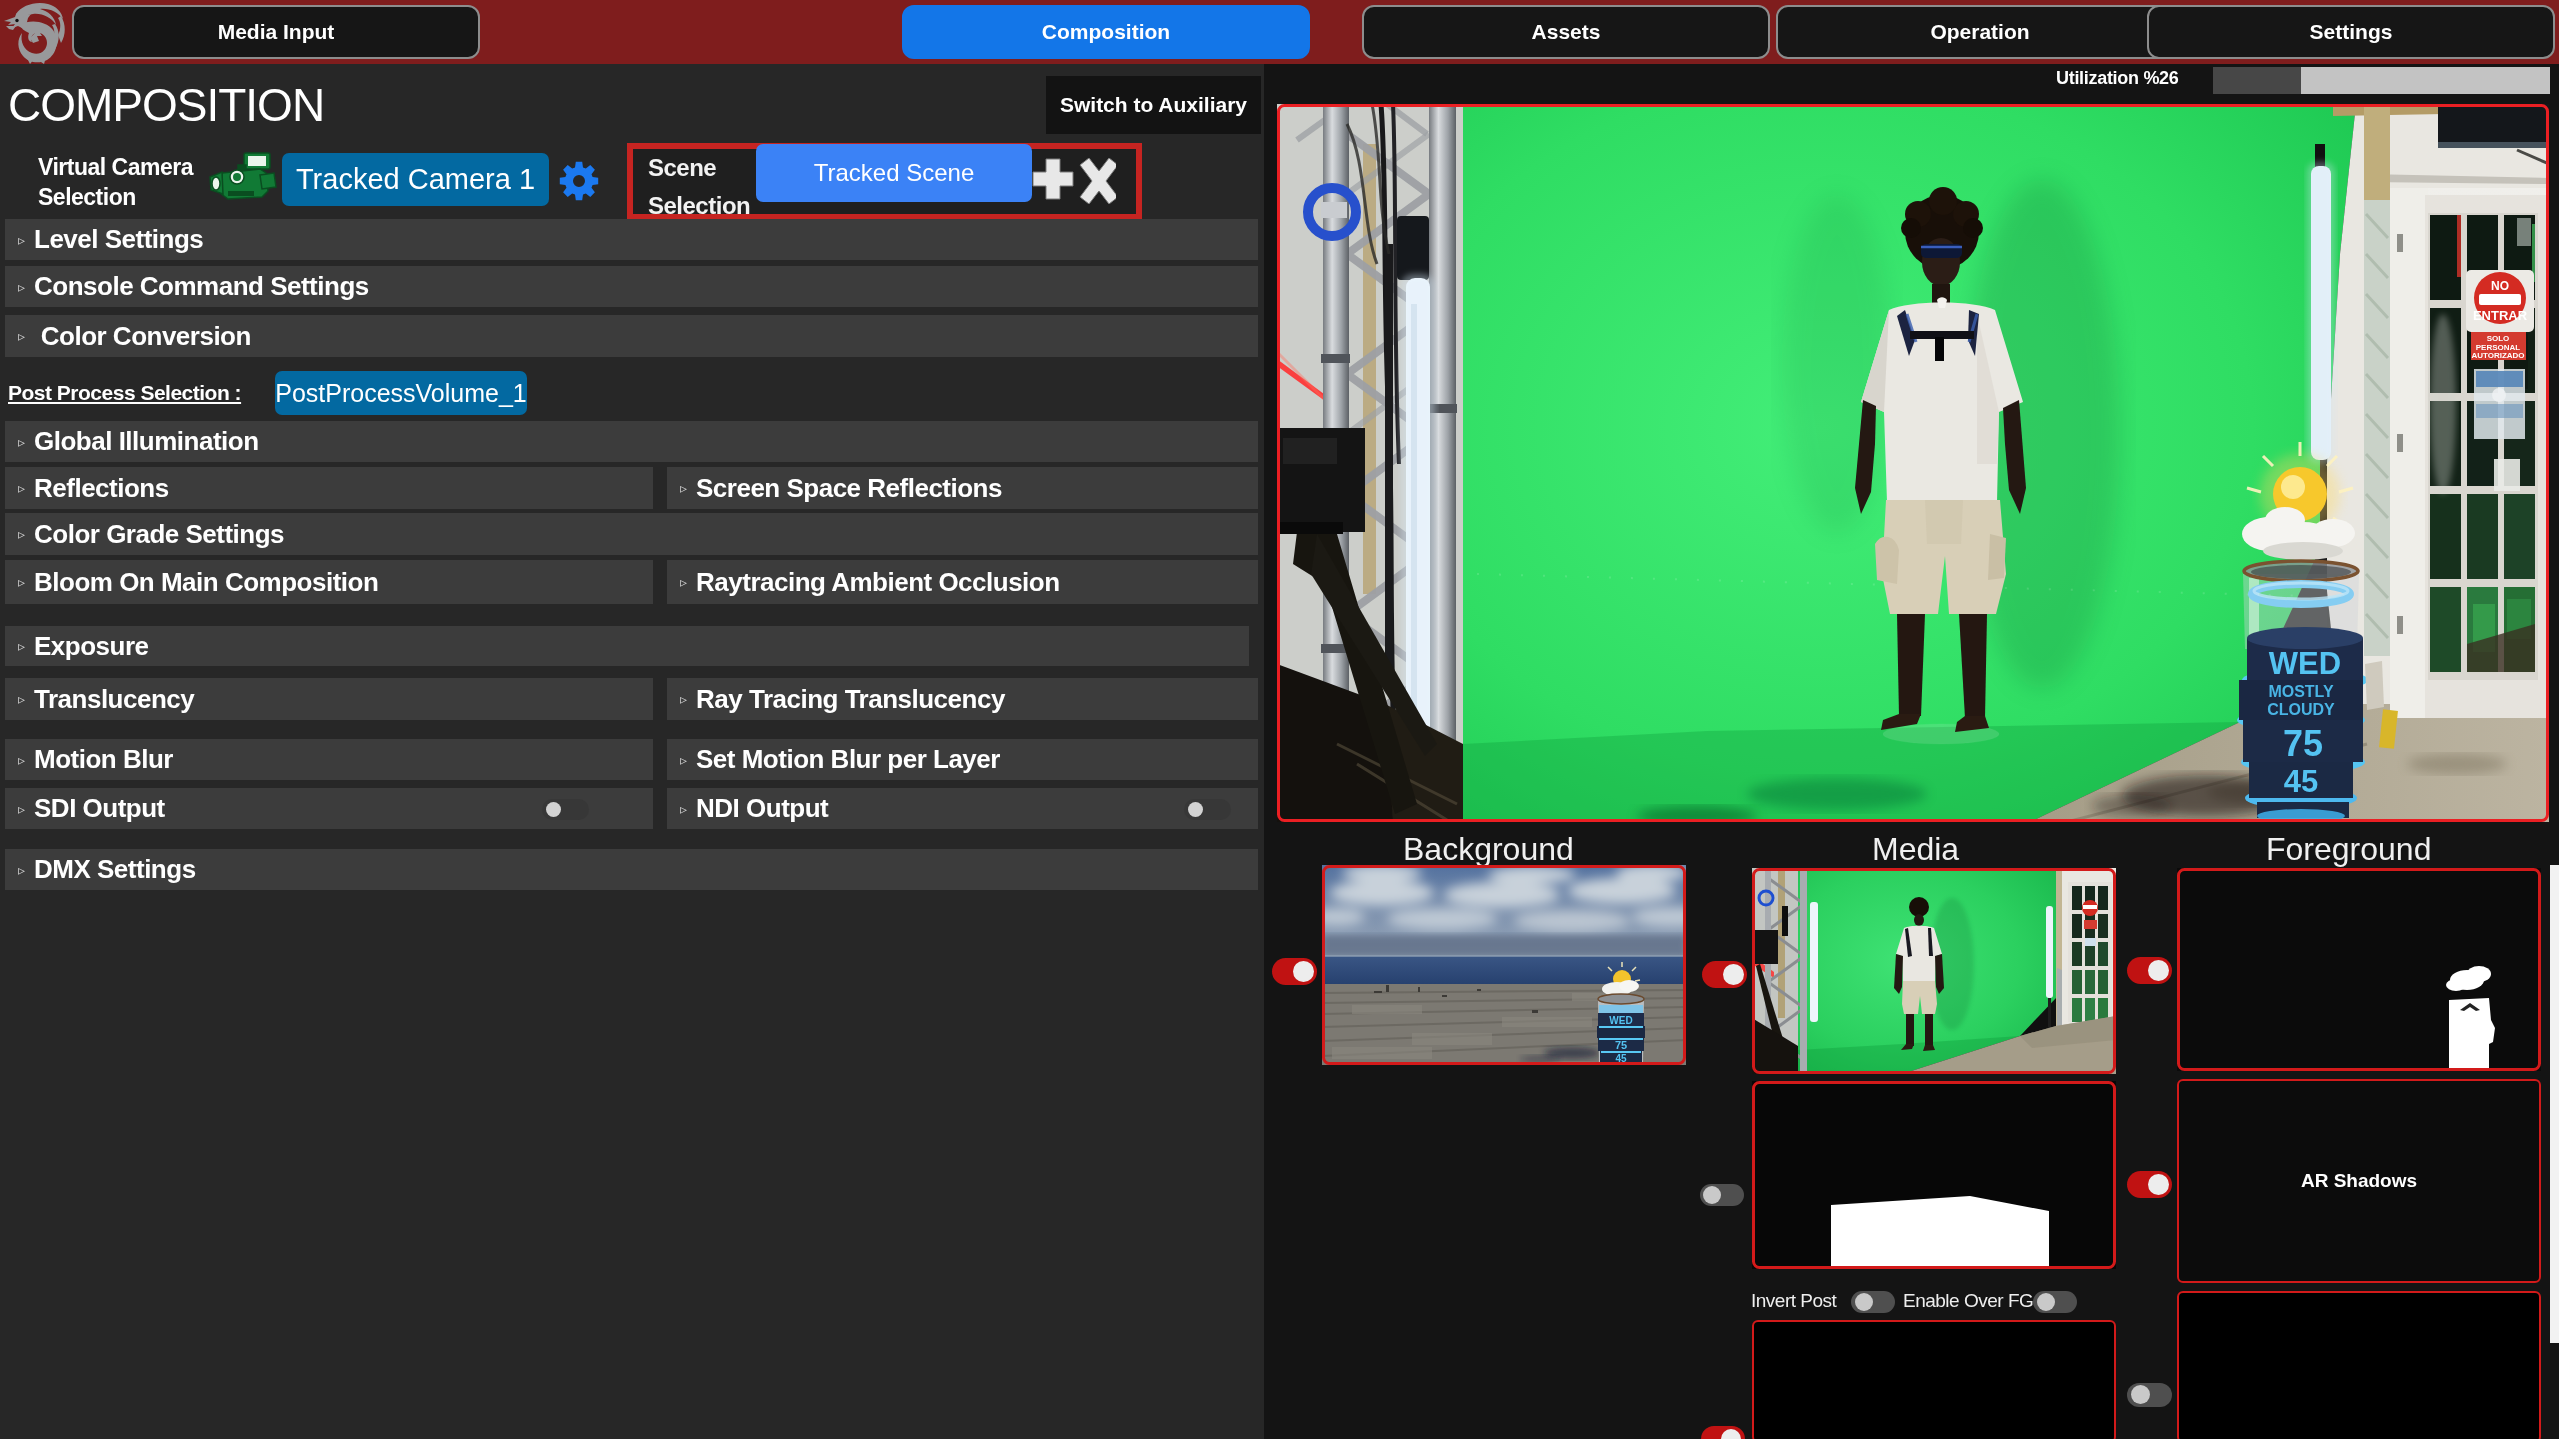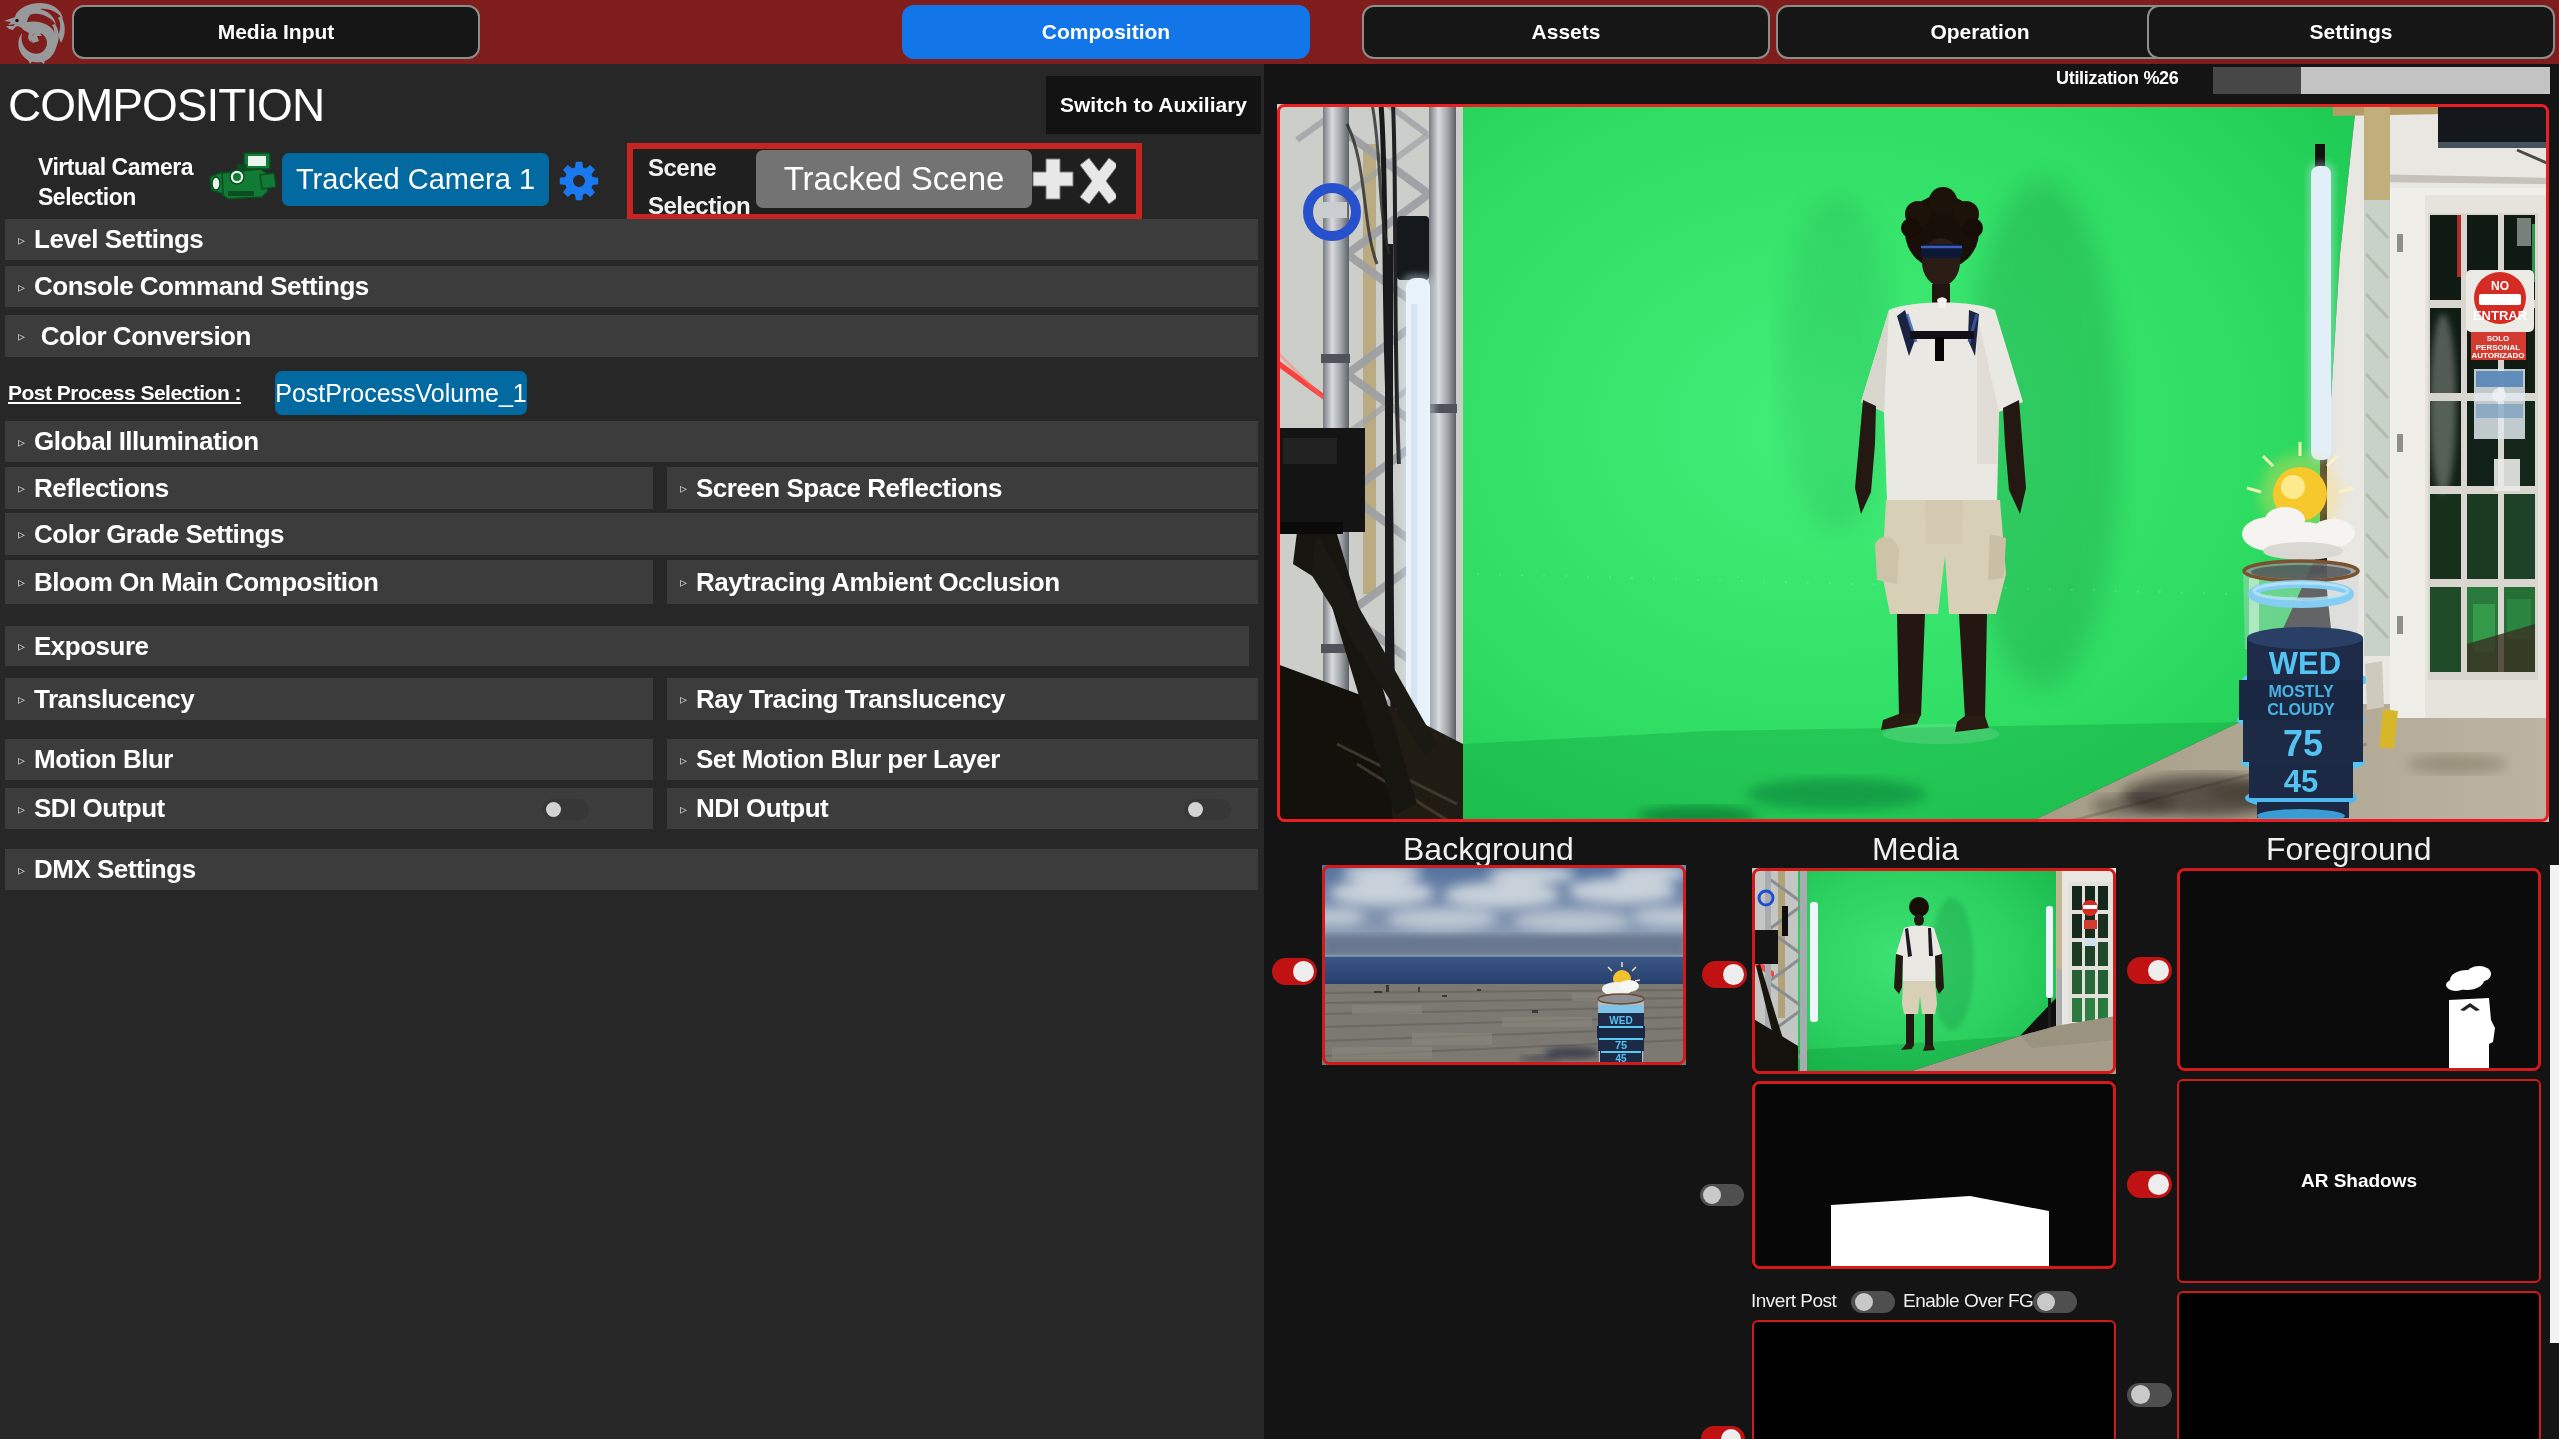--- a/index.html
+++ b/index.html
@@ -64,21 +64,21 @@
       <rect x="20" y="40" width="26" height="5" fill="#0a4d20" stroke="none"></rect>
     </g>
   </svg>
   <div class="abs inputbox" style="left:282px;top:89px;width:267px;height:53px;font-size:29px;">Tracked Camera 1</div>
   <svg class="abs" style="left:559px;top:97px" width="40" height="40" viewBox="0 0 40 40" id="gearicon">
     <path fill="#1b79f0" fill-rule="evenodd" d="M39.2,16.8 L39.2,23.2 L33.6,24.0 L32.5,26.8 L35.9,31.3 L31.3,35.9 L26.8,32.5 L24.0,33.6 L23.2,39.2 L16.8,39.2 L16.0,33.6 L13.2,32.5 L8.7,35.9 L4.1,31.3 L7.5,26.8 L6.4,24.0 L0.8,23.2 L0.8,16.8 L6.4,16.0 L7.5,13.2 L4.1,8.7 L8.7,4.1 L13.2,7.5 L16.0,6.4 L16.8,0.8 L23.2,0.8 L24.0,6.4 L26.8,7.5 L31.3,4.1 L35.9,8.7 L32.5,13.2 L33.6,16.0 Z M26,20 A6,6 0 1 0 14,20 A6,6 0 1 0 26,20 Z"></path>
   </svg>
 
   <div class="abs" style="left:627px;top:79px;width:503px;height:65px;border:6px solid #c62421;background:#1f1f1f;"></div>
   <div class="abs" style="left:648px;top:85px;color:#f2f2f2;font-weight:bold;font-size:24px;letter-spacing:-0.5px;line-height:38px;">Scene<br>Selection</div>
-  <div class="abs inputbox" style="left:756px;top:86px;width:276px;height:58px;font-size:33px;background:#737373;">Tracked Scene</div>
+  <div class="abs inputbox" style="left:756px;top:80px;width:276px;height:58px;font-size:24px;background:#3b82f6;">Tracked Scene</div>
   <svg class="abs" style="left:1032px;top:94px" width="84" height="46" viewBox="0 0 84 46" id="plusx">
     <g fill="#e8e8e8">
       <path d="M14,1 h14 v13 h13 v14 h-13 v13 h-14 v-13 h-13 v-14 h13 Z" stroke="#7a7a7a" stroke-width="1"></path>
       <path d="M48,7 l9,-7 l10,13 l10,-13 l9,7 l-12,16 l12,16 l-9,7 l-10,-13 l-10,13 l-9,-7 l12,-16 Z" stroke="#7a7a7a" stroke-width="1"></path>
     </g>
   </svg>
 
   <div class="abs rowbar" style="left:5px;top:155px;width:1253px;height:41px;"><span class="tri">▹</span>Level Settings</div>
   <div class="abs rowbar" style="left:5px;top:202px;width:1253px;height:41px;"><span class="tri">▹</span>Console Command Settings</div>
   <div class="abs rowbar" style="left:5px;top:251px;width:1253px;height:42px;"><span class="tri">▹</span>&nbsp;Color Conversion</div>

